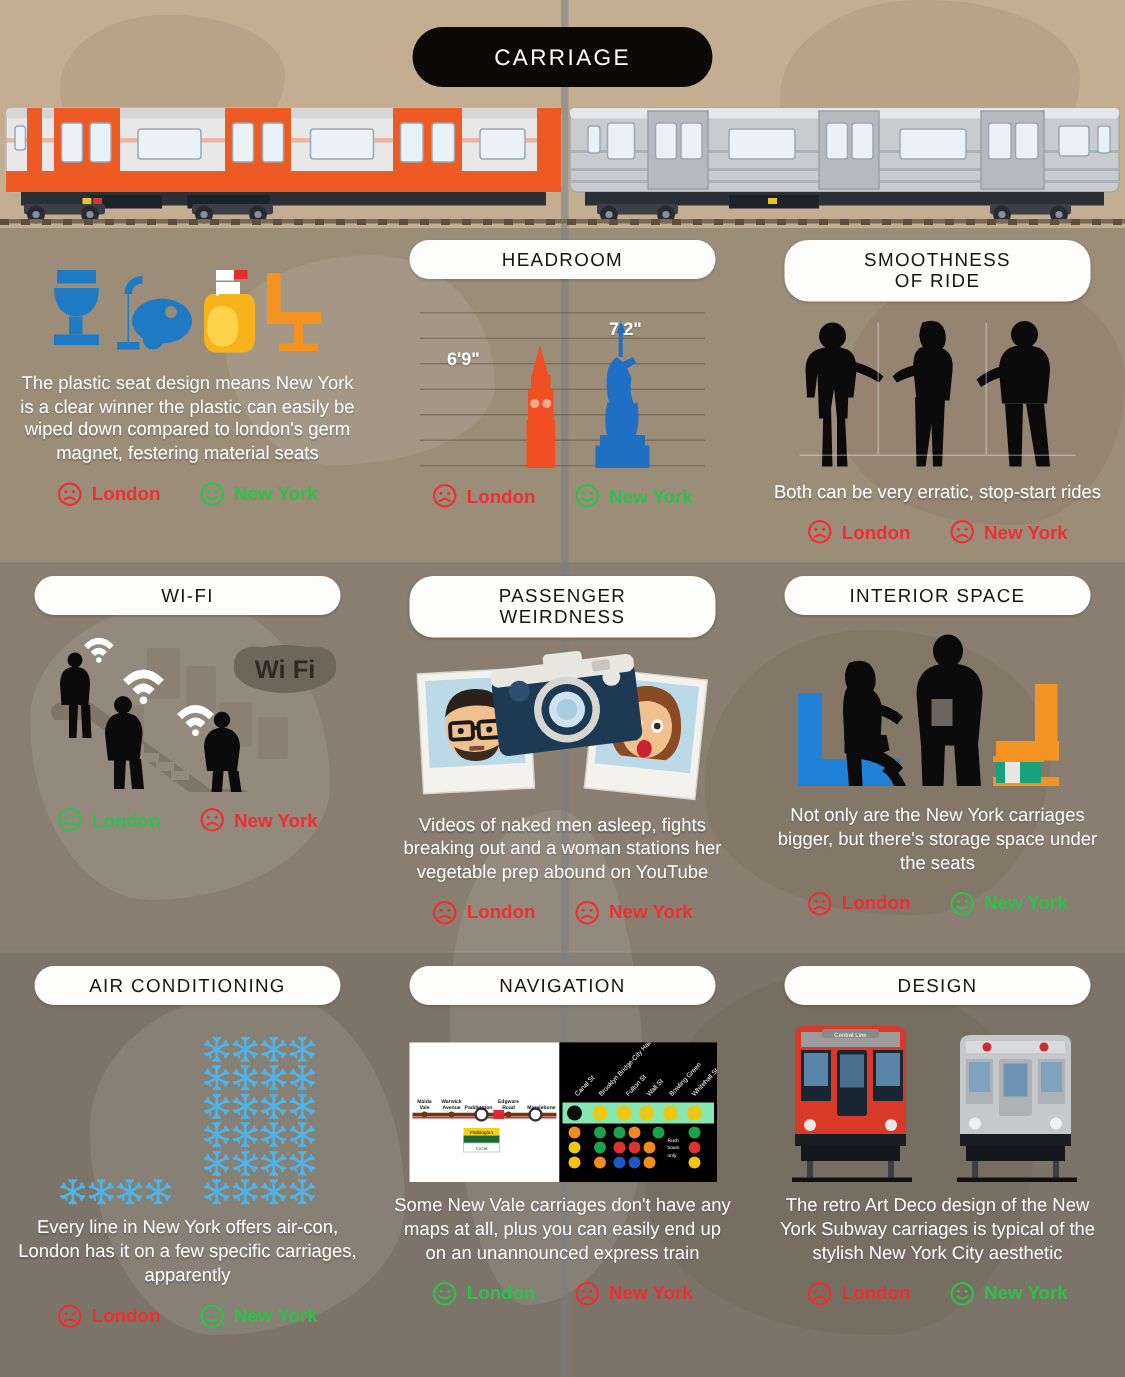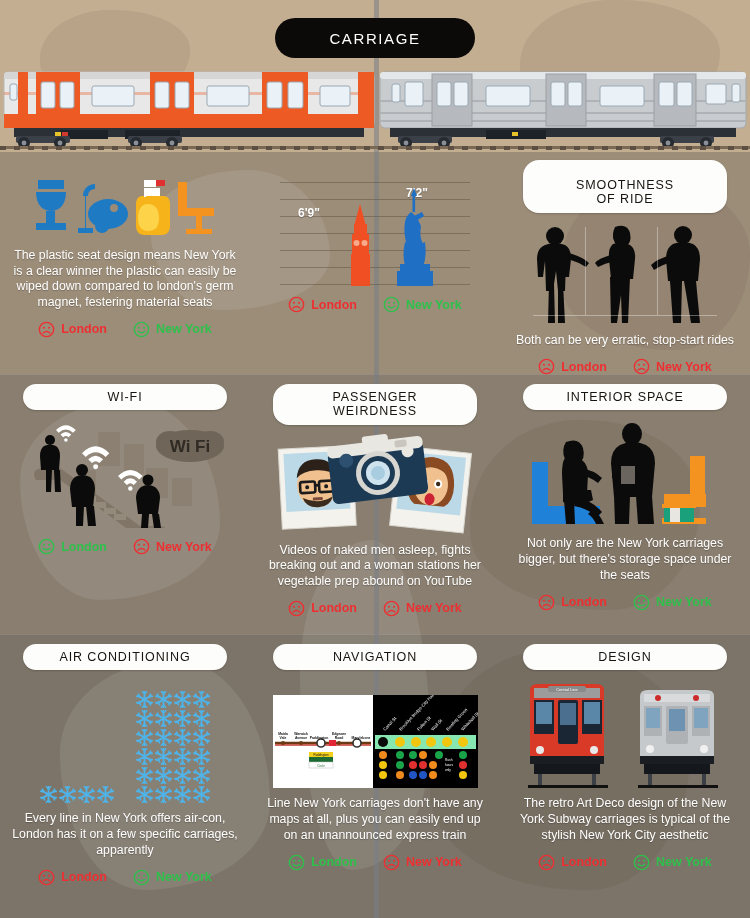--- a/index.html
+++ b/index.html
@@ -252,20 +252,23 @@
             <circle cx="7" cy="8" r="1.2" fill="#2ec04b"></circle>
               <circle cx="13" cy="8" r="1.2" fill="#2ec04b"></circle>
             <path d="M6 12q4 3.6 8 0" fill="none" stroke="#2ec04b" stroke-width="1.6" stroke-linecap="round"></path>
           </svg>
           <span>New York</span>
         </div>
       </div>
     </div>
 
     <div class="cell" style="left:250px;top:8px;width:250px;">
+      <div class="pill">
+        <span>HEADROOM</span>
+      </div>
       <div class="art" style="height:118px;">
         <div class="chart-wrap">
           <div class="glines">
             <div class="gline" style="top:14px"></div>
               <div class="gline" style="top:31px"></div>
             <div class="gline" style="top:48px"></div>
               <div class="gline" style="top:65px"></div>
             <div class="gline" style="top:82px"></div>
               <div class="gline" style="top:99px"></div>
             <div class="gline" style="top:116px"></div>
@@ -310,21 +313,21 @@
               <circle cx="13" cy="8" r="1.2" fill="#2ec04b"></circle>
             <path d="M6 12q4 3.6 8 0" fill="none" stroke="#2ec04b" stroke-width="1.6" stroke-linecap="round"></path>
           </svg>
           <span>New York</span>
         </div>
       </div>
     </div>
 
     <div class="cell" style="left:500px;top:8px;width:250px;">
       <div class="pill">
-        <span style="display:block;margin-top:12px;">
+        <span style="display:block;">
           <span>SMOOTHNESS</span><br>
           <span>OF RIDE</span>
         </span>
       </div>
       <div class="art" style="height:104px;">
         <div class="silho" style="height:104px;">
           <div class="sep-v" style="left:60px;"></div>
           <div class="sep-v" style="left:132px;"></div>
           <div class="floor"></div>
           <svg width="200" height="104" viewBox="0 0 200 104">
@@ -842,21 +845,21 @@
               </g>
               <g font-family="Liberation Sans, sans-serif" font-size="3.2" fill="#fff">
                 <text x="72" y="66">Rush</text>
                   <text x="72" y="71">hours</text>
                   <text x="72" y="76">only</text>
               </g>
             </svg>
           </div>
         </div>
       </div>
-      <div class="desc">Line New York carriages don't have any maps at all, plus you can easily end up on an unannounced express train</div>
+      <div class="desc">Some New Vale carriages don't have any maps at all, plus you can easily end up on an unannounced express train</div>
       <div class="verdicts">
         <div class="verdict good">
           <svg class="face" viewBox="0 0 20 20">
             <circle cx="10" cy="10" r="8.4" fill="none" stroke="#2ec04b" stroke-width="1.6"></circle>
             <circle cx="7" cy="8" r="1.2" fill="#2ec04b"></circle>
               <circle cx="13" cy="8" r="1.2" fill="#2ec04b"></circle>
             <path d="M6 12q4 3.6 8 0" fill="none" stroke="#2ec04b" stroke-width="1.6" stroke-linecap="round"></path>
           </svg>
           <span>London</span>
         </div>

